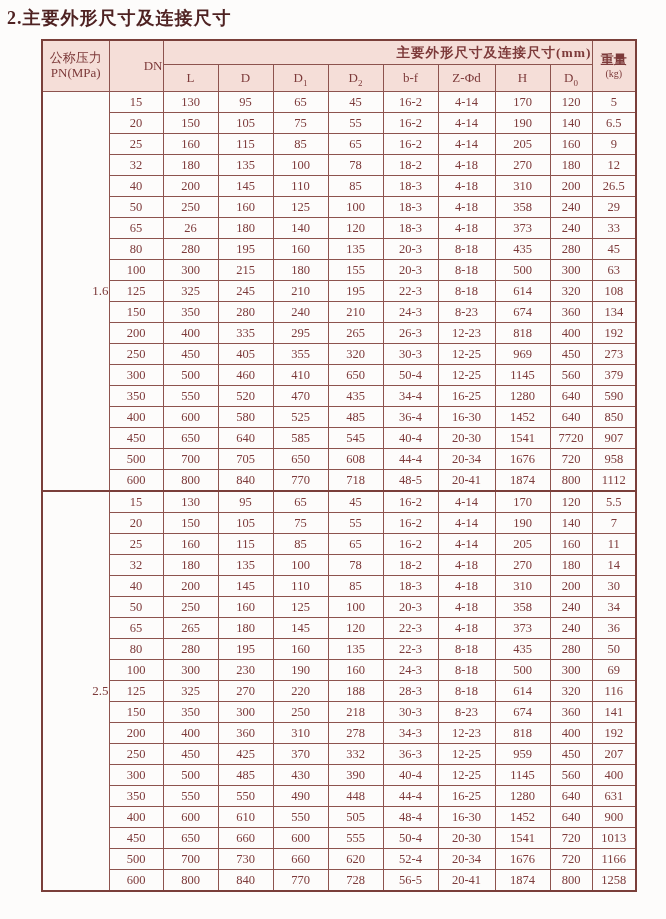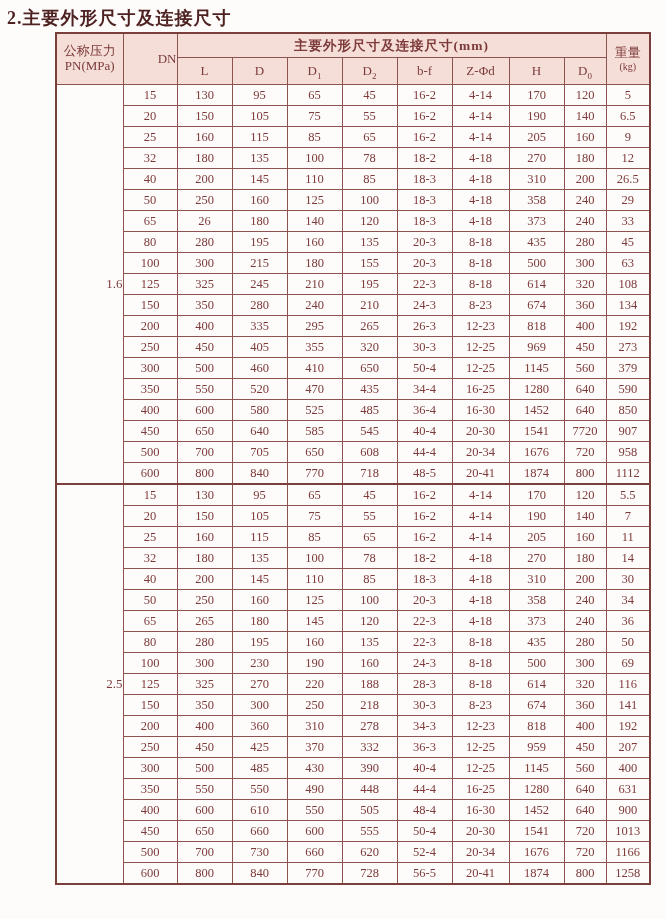--- a/index.html
+++ b/index.html
@@ -16,26 +16,26 @@
     background:var(--page_bg);
     font-family:"Liberation Serif", serif;
     color:var(--text);
     overflow:hidden;
   }
   .page-title{
     color:var(--title);
     font-weight:bold;
     font-size:18px;
     letter-spacing:1px;
-    padding:6px 0 2px 7px;
+    padding:6px 0 9px 7px;
   }
   table.dim-table{
     border-collapse:collapse;
     table-layout:fixed;
-    margin-left:55px;
+    margin-left:41px;
     border:2px solid var(--border-strong);
   }
   .dim-table th,.dim-table td{
     border:1px solid var(--border);
     text-align:center;
     vertical-align:middle;
     padding:0;
     font-weight:normal;
     font-size:12.5px;
     color:var(--text);
@@ -46,25 +46,26 @@
   }
   .dim-table thead th{
     background:var(--header_bg);
   }
   th.pn-header,th.weight-header{height:50px;}
   th.group-header{
     font-weight:bold;
     font-size:13.5px;
     height:23px;
     letter-spacing:1px;
+    text-align:right;
   }
   th.sub-col{height:26px;font-size:13px;}
   th.pn-header{font-size:13px;}
   th.dn-header{font-size:13px;text-align:right;}
-  th.weight-header .w1{font-weight:normal;display:block;font-size:13px;}
+  th.weight-header .w1{font-weight:bold;display:block;font-size:13px;}
   th.weight-header .w2{display:block;font-size:10px;font-family:Liberation Serif, serif;}
   th.pn-header span{display:block;}
   td.pn-cell{
     background:var(--page_bg);
     font-size:13px;
     text-align:right;
   }
   tr.section-start td{border-top:2px solid var(--border-strong);}
   sub{font-size:9px;line-height:0;}
 </style>

